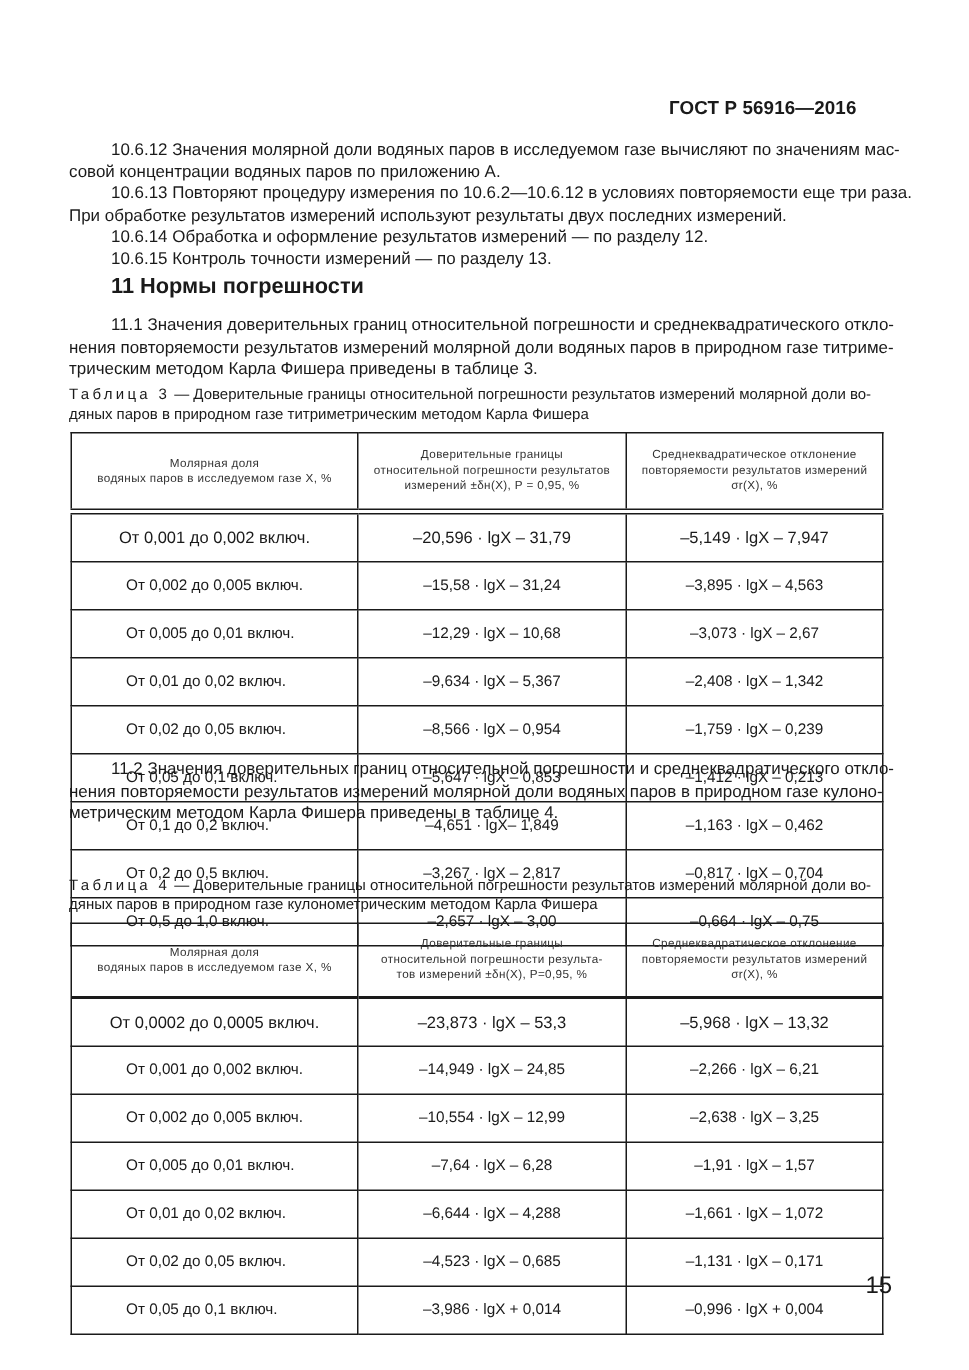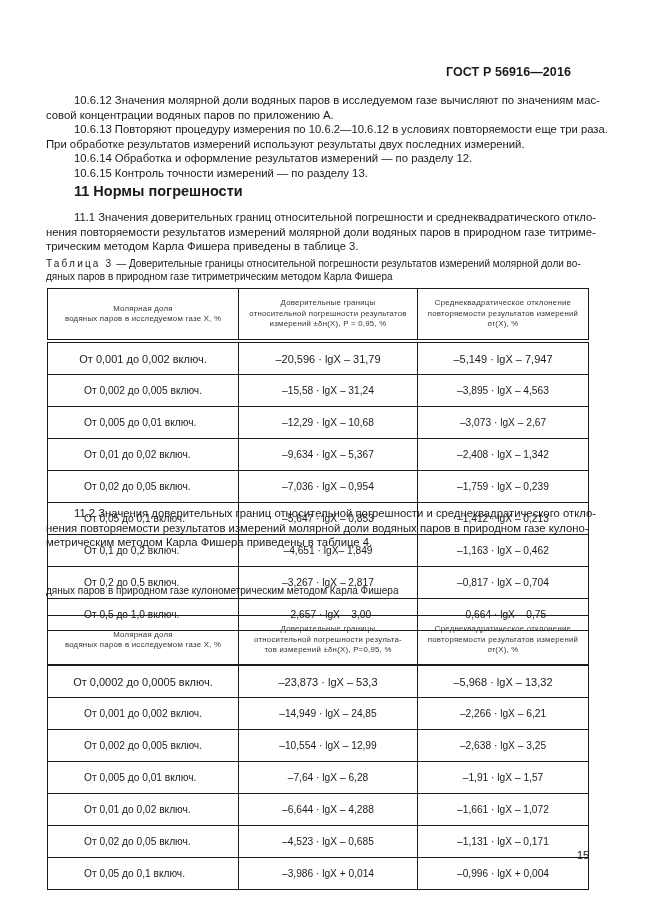--- a/index.html
+++ b/index.html
@@ -37,21 +37,21 @@
   table.data th { font-size: 7.8px; line-height: 10.5px; color: #333; letter-spacing: 0.25px; }
   table.data td { height: 31px; }
   table.t3 th { height: 50px; border-bottom: 4px double #1a1a1a; }
   table.t4 th { height: 48px; border-bottom: 2.5px solid #1a1a1a; }
   table.data td.c1 { text-align: left; padding-left: 36px; }
   table.data tr.first td.c1 { text-align: center; padding-left: 2px; font-size: 11px; }
   table.data tr.first td { font-size: 11px; }
   .col1 { width: 186px; }
   .col2 { width: 174px; margin-left: 28px; }
   .page-num {
-    position: absolute; left: 577px; top: 849px; font-size: 11px;
+    position: absolute; left: 577px; top: 849px; font-size: 16px;
   }
 </style>
 </head>
 <body>
 
 <div class="header-code">ГОСТ Р 56916—2016</div>
 
 <div class="para" style="top:93px;">
   <div class="line"><span class="ind"></span><span>10.6.12  Значения молярной доли водяных паров в исследуемом газе вычисляют по значениям мас-</span></div>
   <div class="line">совой концентрации водяных паров по приложению А.</div>
@@ -115,21 +115,21 @@
         <td class="c2">–12,29 · lgX – 10,68</td>
         <td class="c3">–3,073 · lgX – 2,67</td>
       </tr>
       <tr>
         <td class="c1">От 0,01 до 0,02 включ.</td>
         <td class="c2">–9,634 · lgX – 5,367</td>
         <td class="c3">–2,408 · lgX – 1,342</td>
       </tr>
       <tr>
         <td class="c1">От 0,02 до 0,05 включ.</td>
-        <td class="c2">–7,036 · lgX – 0,954</td>
+        <td class="c2">–8,566 · lgX – 0,954</td>
         <td class="c3">–1,759 · lgX – 0,239</td>
       </tr>
       <tr>
         <td class="c1">От 0,05 до 0,1 включ.</td>
         <td class="c2">–5,647 · lgX – 0,853</td>
         <td class="c3">–1,412 · lgX – 0,213</td>
       </tr>
       <tr>
         <td class="c1">От 0,1 до 0,2 включ.</td>
         <td class="c2">–4,651 · lgX– 1,849</td>
@@ -148,20 +148,21 @@
     </tbody>
 </table>
 
 <div class="para" style="top:506px;">
   <div class="line"><span class="ind"></span><span>11.2  Значения доверительных границ относительной погрешности и среднеквадратического откло-</span></div>
   <div class="line">нения повторяемости результатов измерений молярной доли водяных паров в природном газе кулоно-</div>
   <div class="line">метрическим методом Карла Фишера приведены в таблице 4.</div>
 </div>
 
 <div class="caption" style="top:584px;">
+  <div class="line"><span class="spaced">Таблица 4</span><span> — Доверительные границы относительной погрешности результатов измерений молярной доли во-</span></div>
   <div class="line">дяных паров в природном газе кулонометрическим методом Карла Фишера</div>
 </div>
 
 <table class="data t4" style="top:615px;">
   <thead>
     <tr>
       <th class="col1">
           <div>Молярная доля</div>
           <div>водяных паров в исследуемом газе X, %</div>
         </th>

